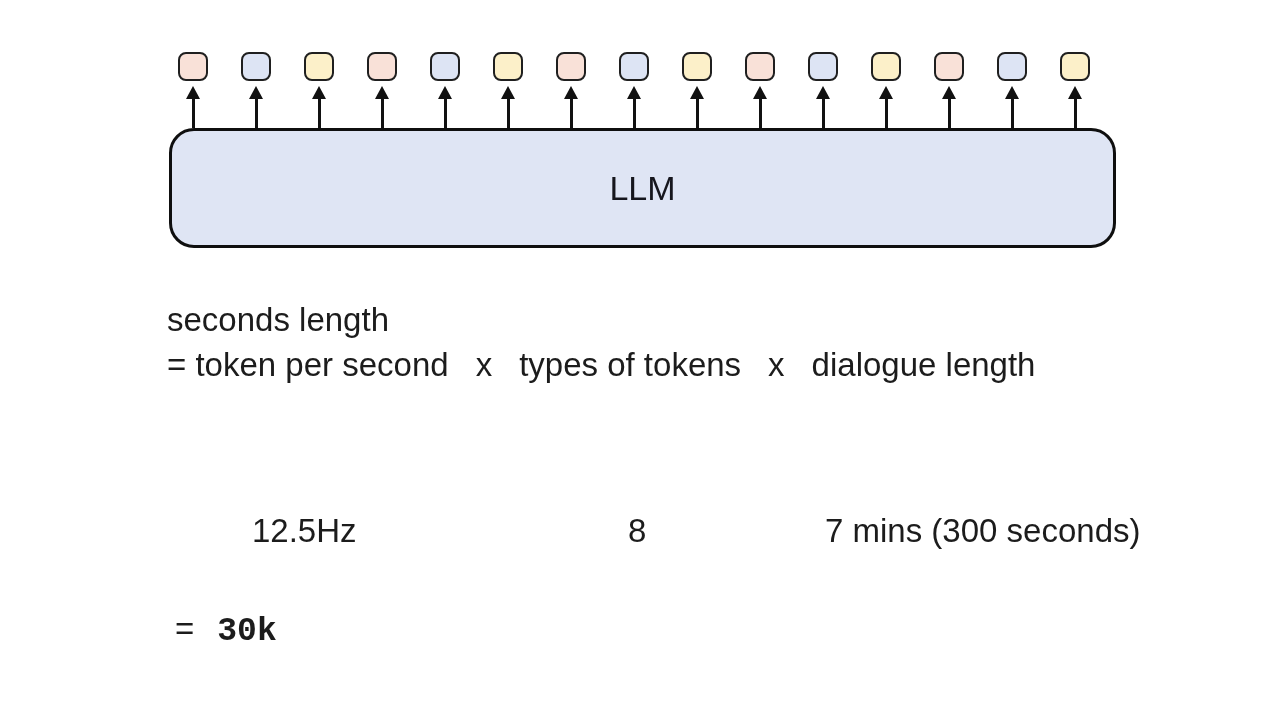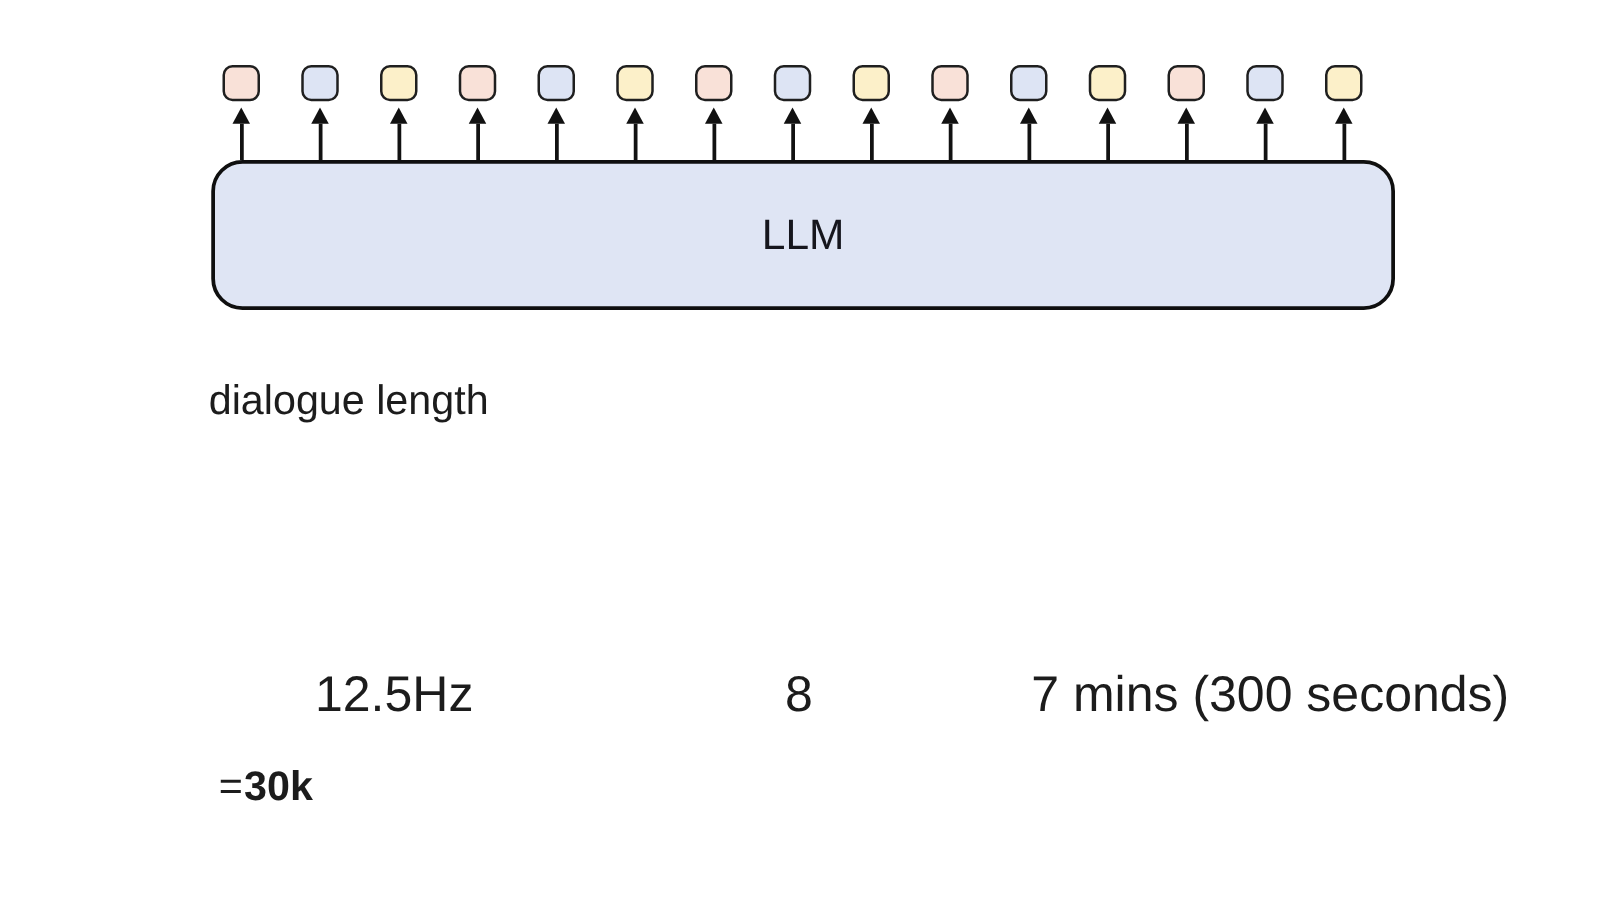--- a/index.html
+++ b/index.html
@@ -83,39 +83,40 @@
   .example-intro {
     position: absolute;
     left: 20px;
     top: 455px;
     font-size: 33px;
     line-height: 40px;
     white-space: nowrap;
   }
   .value {
     position: absolute;
-    top: 536px;
-    font-size: 40px;
+    top: 511px;
+    font-size: 33px;
     line-height: 40px;
     white-space: nowrap;
   }
   .value-rate   { left: 252px; }
   .value-types  { left: 628px; }
   .value-length { left: 825px; }
   .result-line {
     position: absolute;
     left: 175px;
     top: 609px;
     font-size: 33px;
     line-height: 40px;
     white-space: nowrap;
   }
   .result-value {
     font-weight: 700;
-    margin-left: 1px;
+    margin-left: 23px;
+    font-family: Liberation Mono, monospace;
   }
 </style>
 </head>
 <body>
 
 <div class="canvas">
 
   <div id="token-layer">
       <div class="token" style="left: 178px; background: rgb(249, 225, 216);"></div>
       <div class="arrow" style="left: 186px;">
@@ -192,21 +193,22 @@
         <div class="head" style="border-bottom-color: rgb(17, 17, 17);"></div>
         <div class="stem" style="background: rgb(17, 17, 17);"></div>
       </div>
     </div>
 
   <div class="llm-box" id="llm-box" style="background: rgb(223, 229, 244); border-color: rgb(15, 15, 15);">
     <span class="llm-label">LLM</span>
   </div>
 
   <div class="formula-block">
-    <div>dialogue length</div>
+    <div>seconds length</div>
+    <div><span>= token per second</span><span class="multiply">x</span><span>types of tokens</span><span class="multiply">x</span><span>dialogue length</span></div>
   </div>
 
 
   <div class="value value-rate">12.5Hz</div>
   <div class="value value-types">8</div>
   <div class="value value-length">7 mins (300 seconds)</div>
 
   <div class="result-line"><span>=</span><span class="result-value">30k</span></div>
 
 </div>

